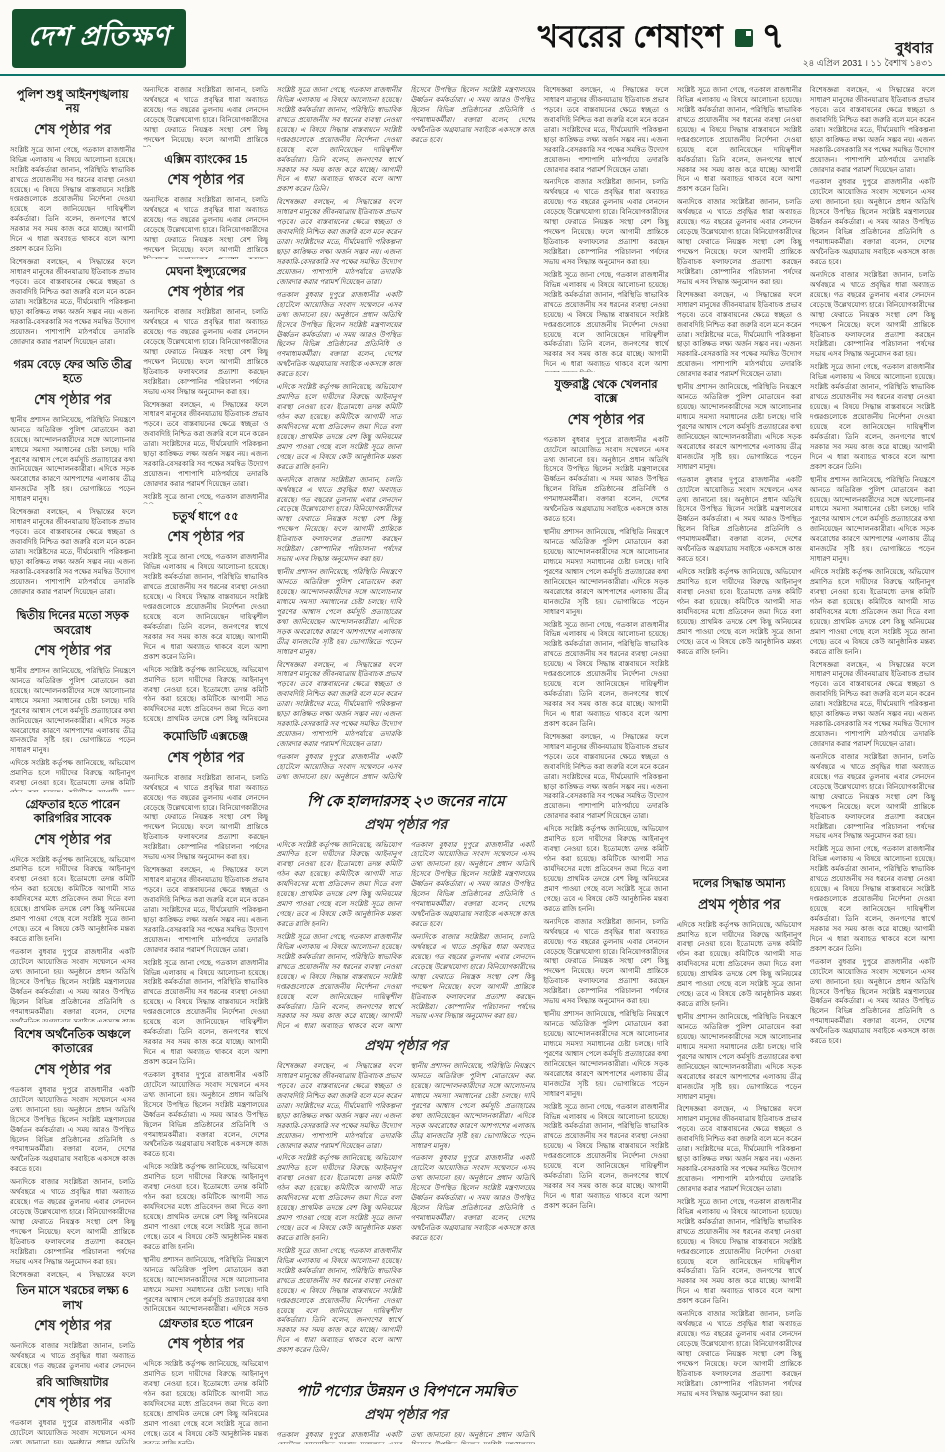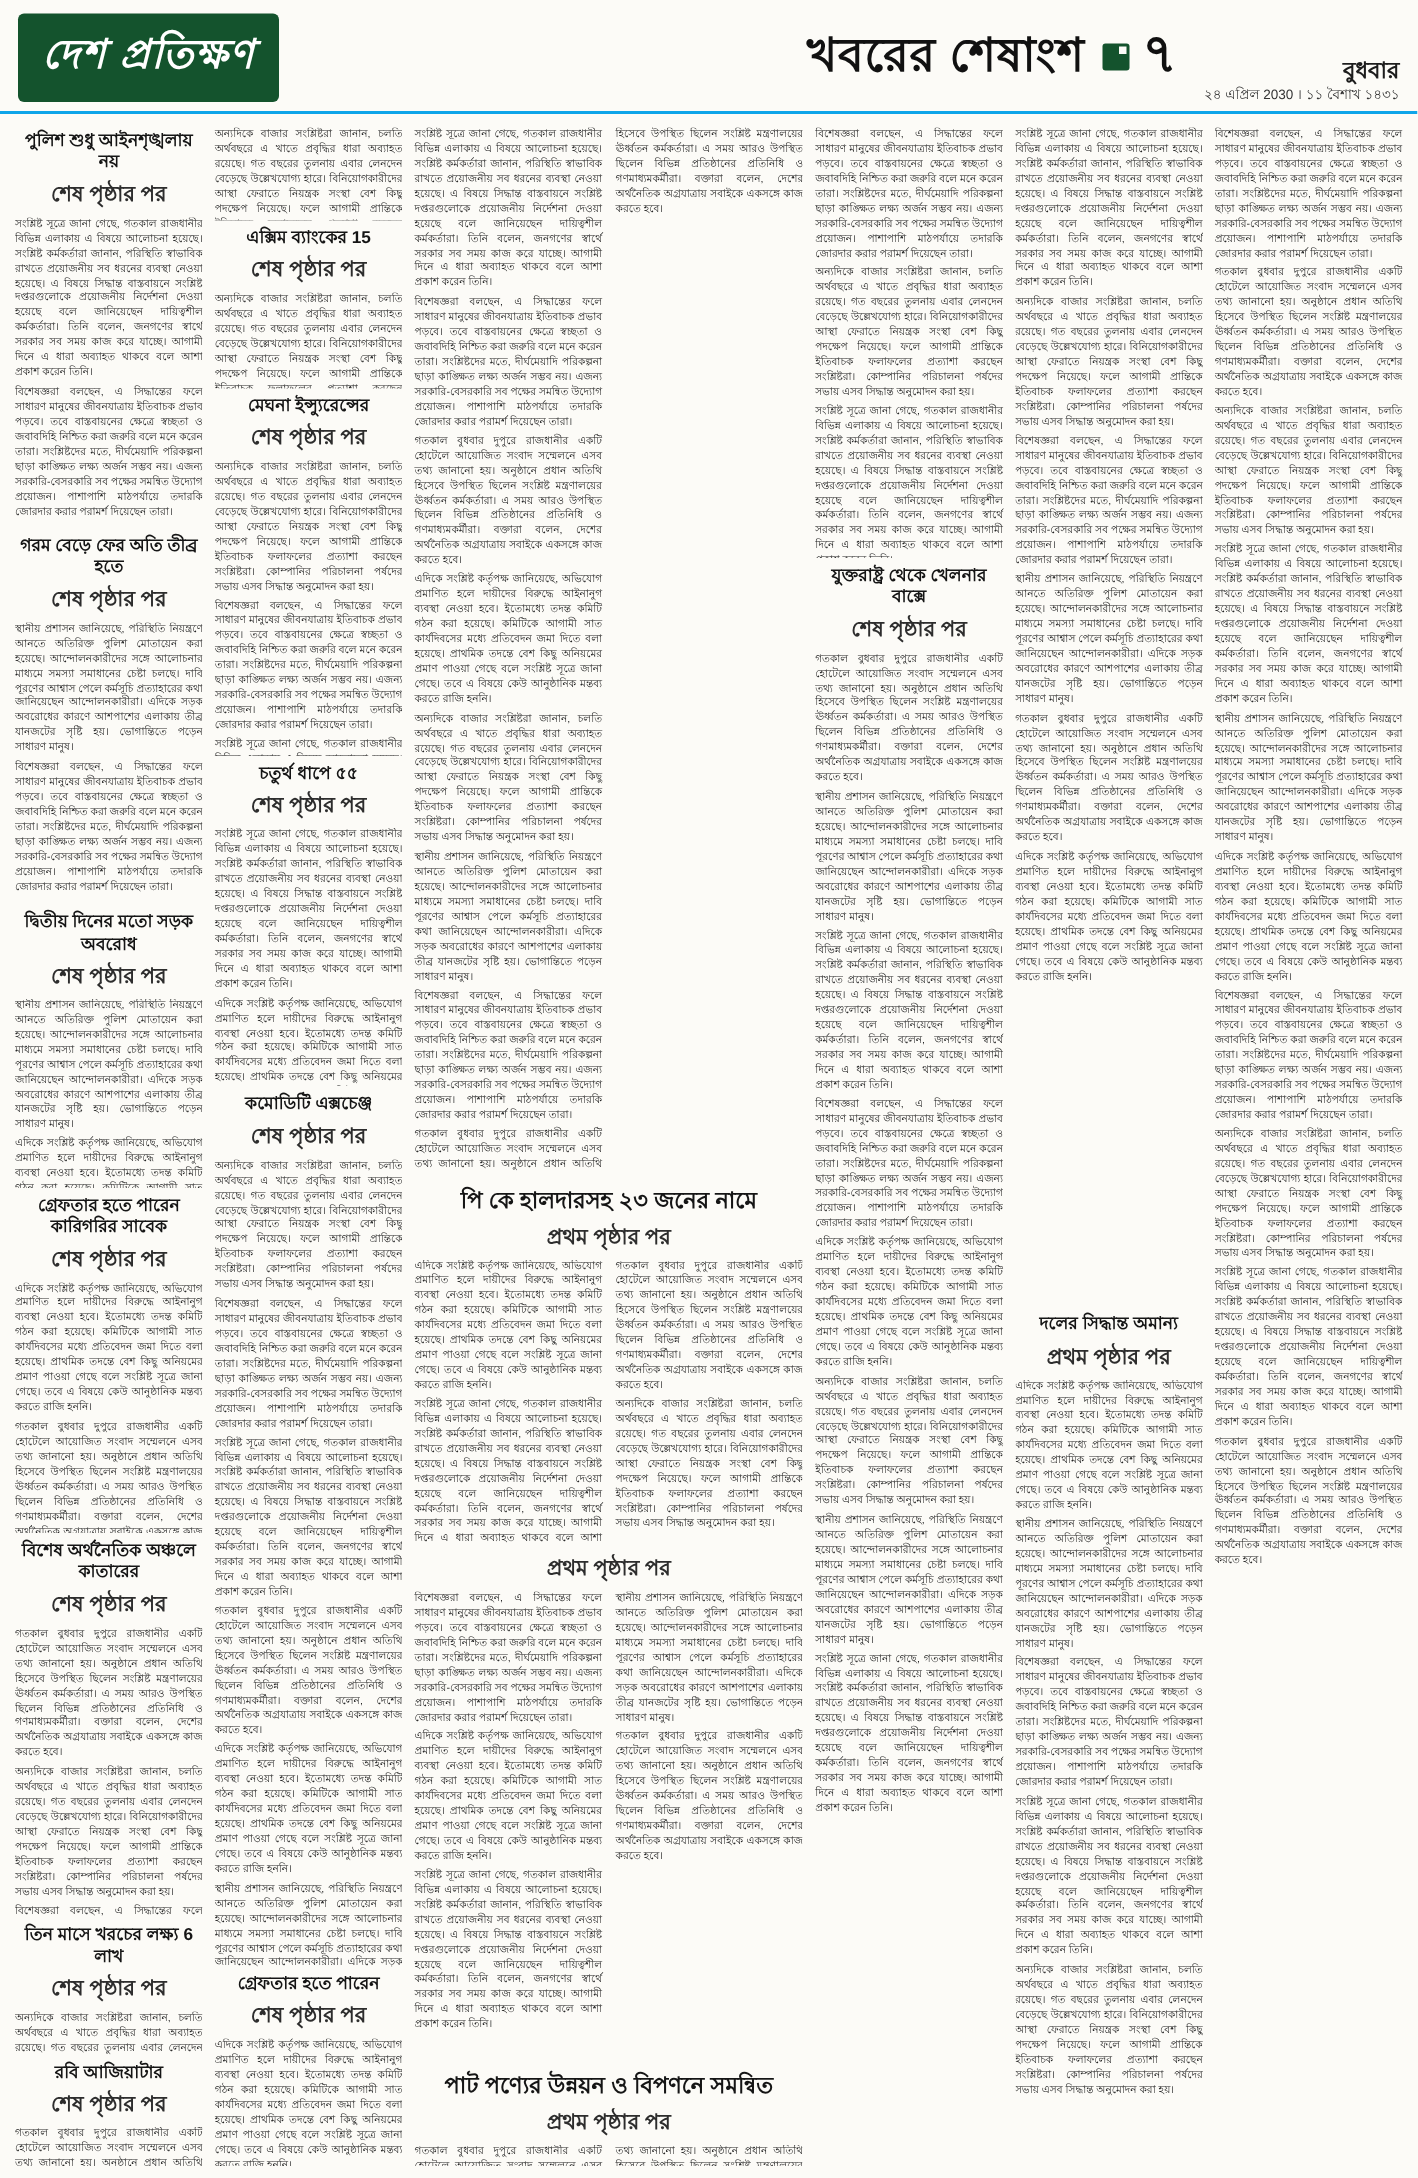--- a/index.html
+++ b/index.html
@@ -6,21 +6,21 @@
   html,body { width:945px; height:1452px; overflow:hidden; }
   body {
     background:#fcfbf7;
     color:#1d1d1d;
     font-family:"Liberation Sans","DejaVu Sans",sans-serif;
   }
   
   .masthead {
     height:76px; padding:8px 12px 6px;
     display:flex; align-items:center;
-    border-bottom:2px solid #0ea5e9;
+    border-bottom:2px solid #0f766e;
   }
   .logo-box {
     background:#14532d; color:#ffffff;
     padding:6px 16px 8px; border-radius:4px;
     font-size:27px; font-weight:bold; font-style:italic;
     letter-spacing:1px; white-space:nowrap;
   }
   .head-spacer { flex:1; }
   .section-title {
     font-size:31px; font-weight:bold; color:#111;
@@ -39,21 +39,21 @@
   .day-date { text-align:right; line-height:1.3; }
   .day { font-size:15px; font-weight:bold;margin-top:32px; }
   .date-line { font-size:9px; color:#333; }
   
   .columns {
     display:flex; gap:8px;
     padding:6px 10px 0; height:1368px; overflow:hidden;
   }
   .col { display:flex; flex-direction:column; overflow:hidden; min-width:0; }
   .u1 { flex:1 1 0; }
-  .u2 { flex:2.07 1 0; }
+  .u2 { flex:2.07 1 0;font-style:italic; }
   .story { overflow:hidden; padding-top:3px; }
   .headline {
     font-weight:bold; text-align:center; line-height:1.25;
     color:#151515; padding:2px 1px 1px;
   }
   .h-small { font-size:11.5px; }
   .h-wide  { font-size:15px; }
   .contlabel {
     font-size:14px; font-weight:bold; text-align:center;
     color:#2d2d2d; padding:1px 0 3px;
@@ -74,21 +74,21 @@
     <span>দেশ প্রতিক্ষণ</span>
   </div>
   <div class="head-spacer"></div>
   <div class="section-title">খবরের শেষাংশ</div>
   <div class="badge-wrap">
     <span class="ornament"></span>
     <span class="page-number">৭</span>
   </div>
   <div class="day-date">
     <div class="day">বুধবার</div>
-    <div class="date-line">২৪ এপ্রিল 2030 । ১১ বৈশাখ ১৪৩১</div>
+    <div class="date-line">২৪ এপ্রিল 2031 । ১১ বৈশাখ ১৪৩১</div>
   </div>
 </header>
 
 <main class="columns">
 
   <section class="col u1">
     <article class="story" style="height:272px">
       <h2 class="headline h-small">পুলিশ শুধু আইনশৃঙ্খলায় নয়</h2>
       <div class="contlabel">শেষ পৃষ্ঠার পর</div>
       <div class="body">

